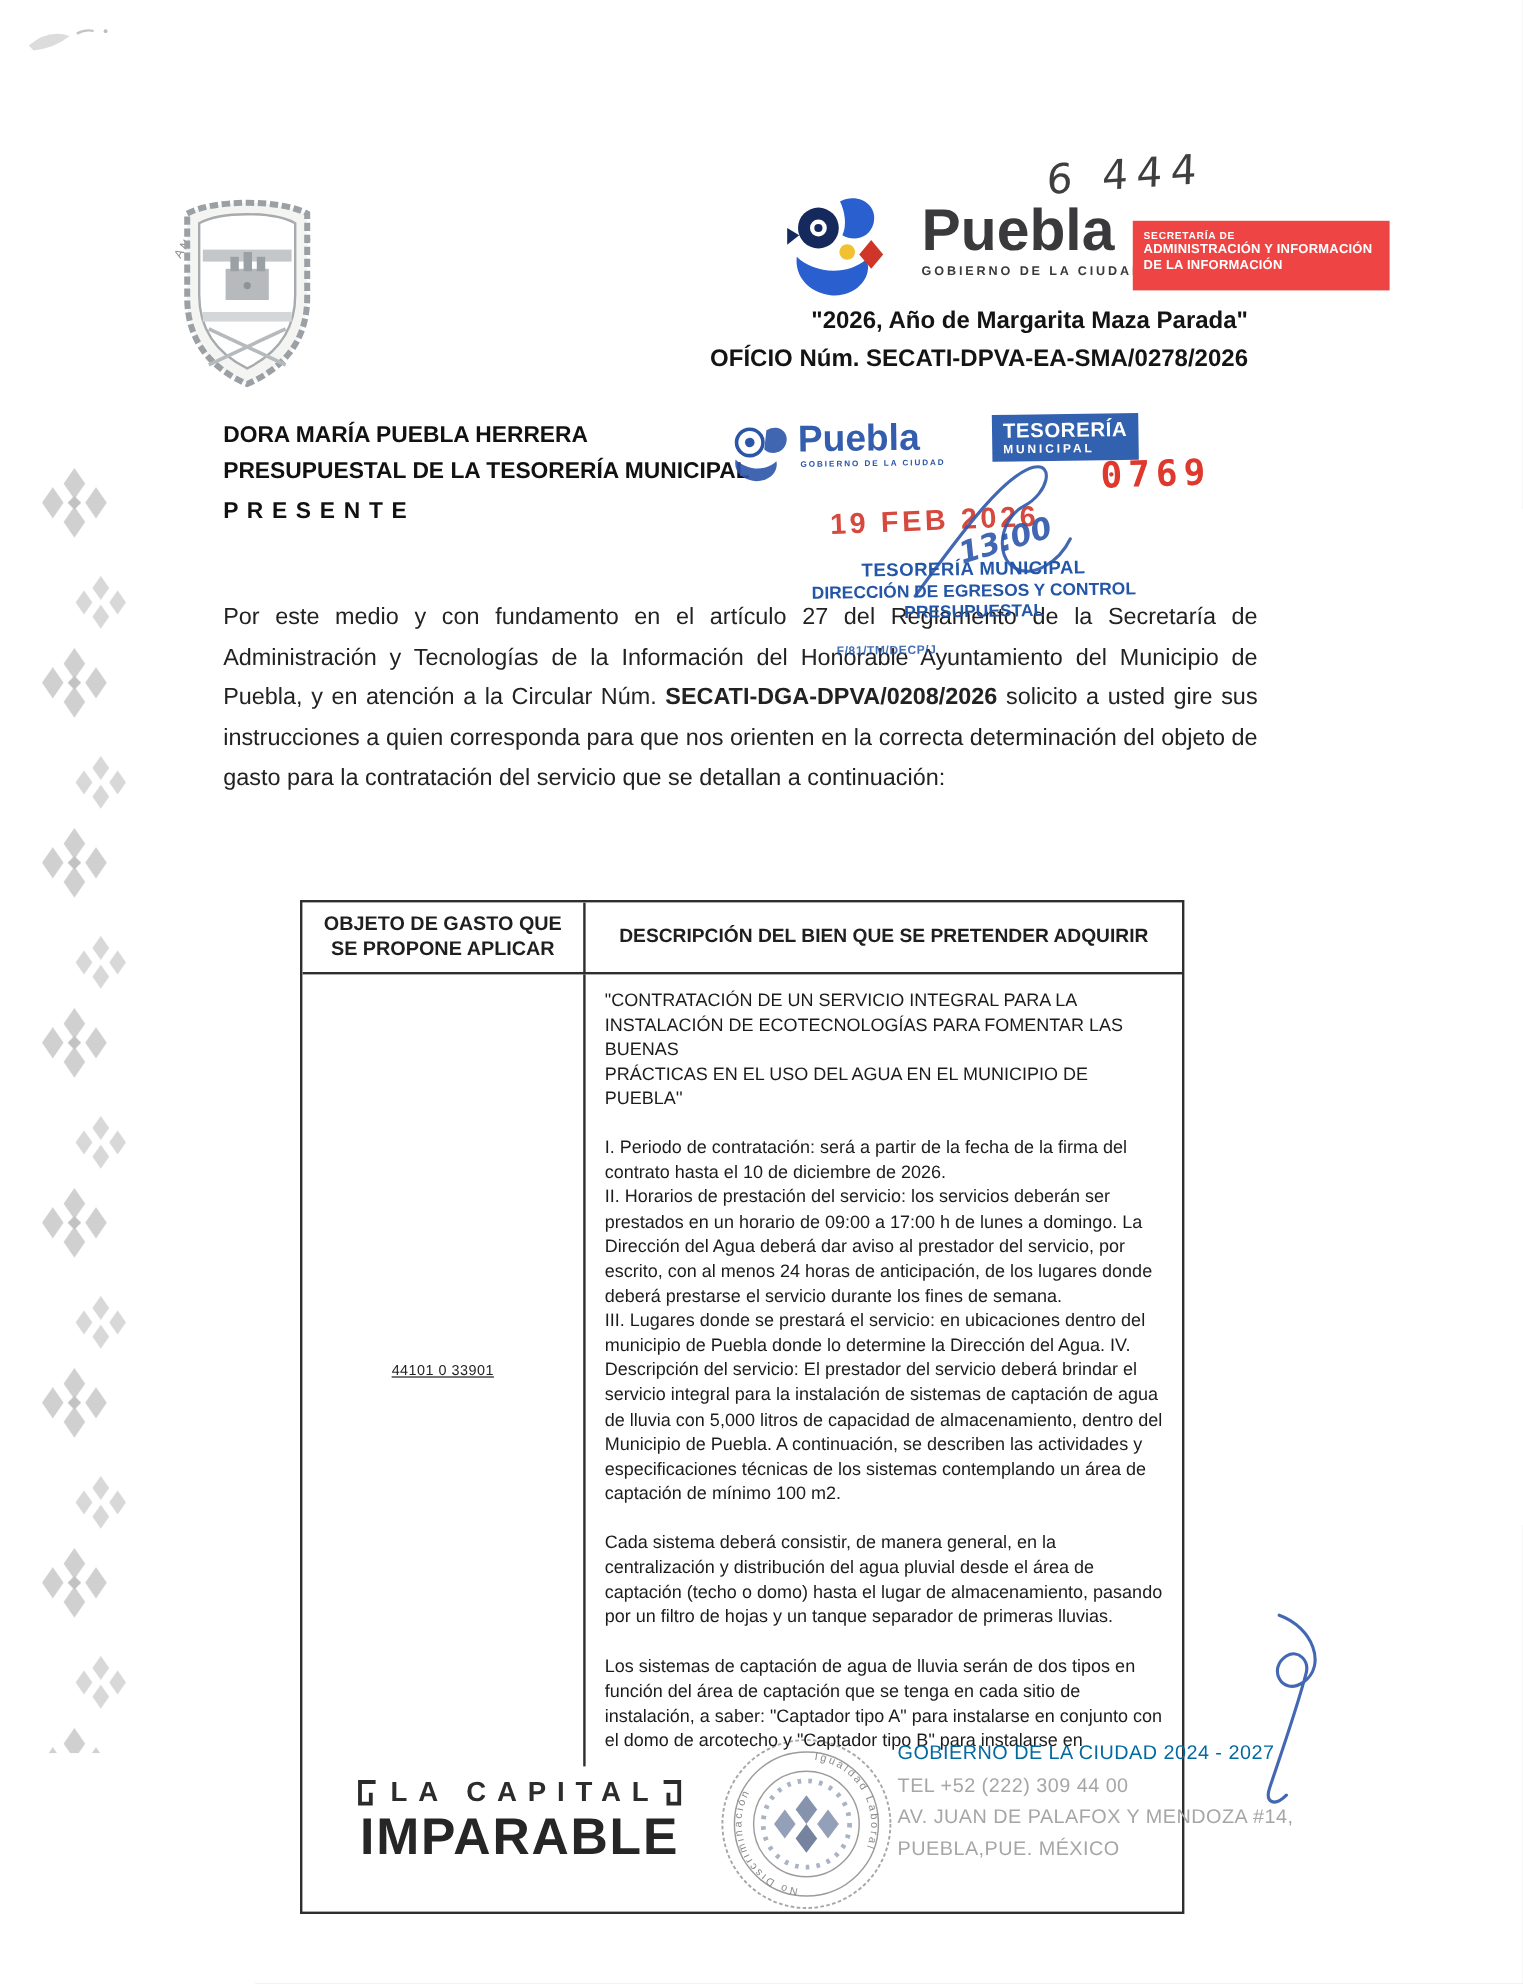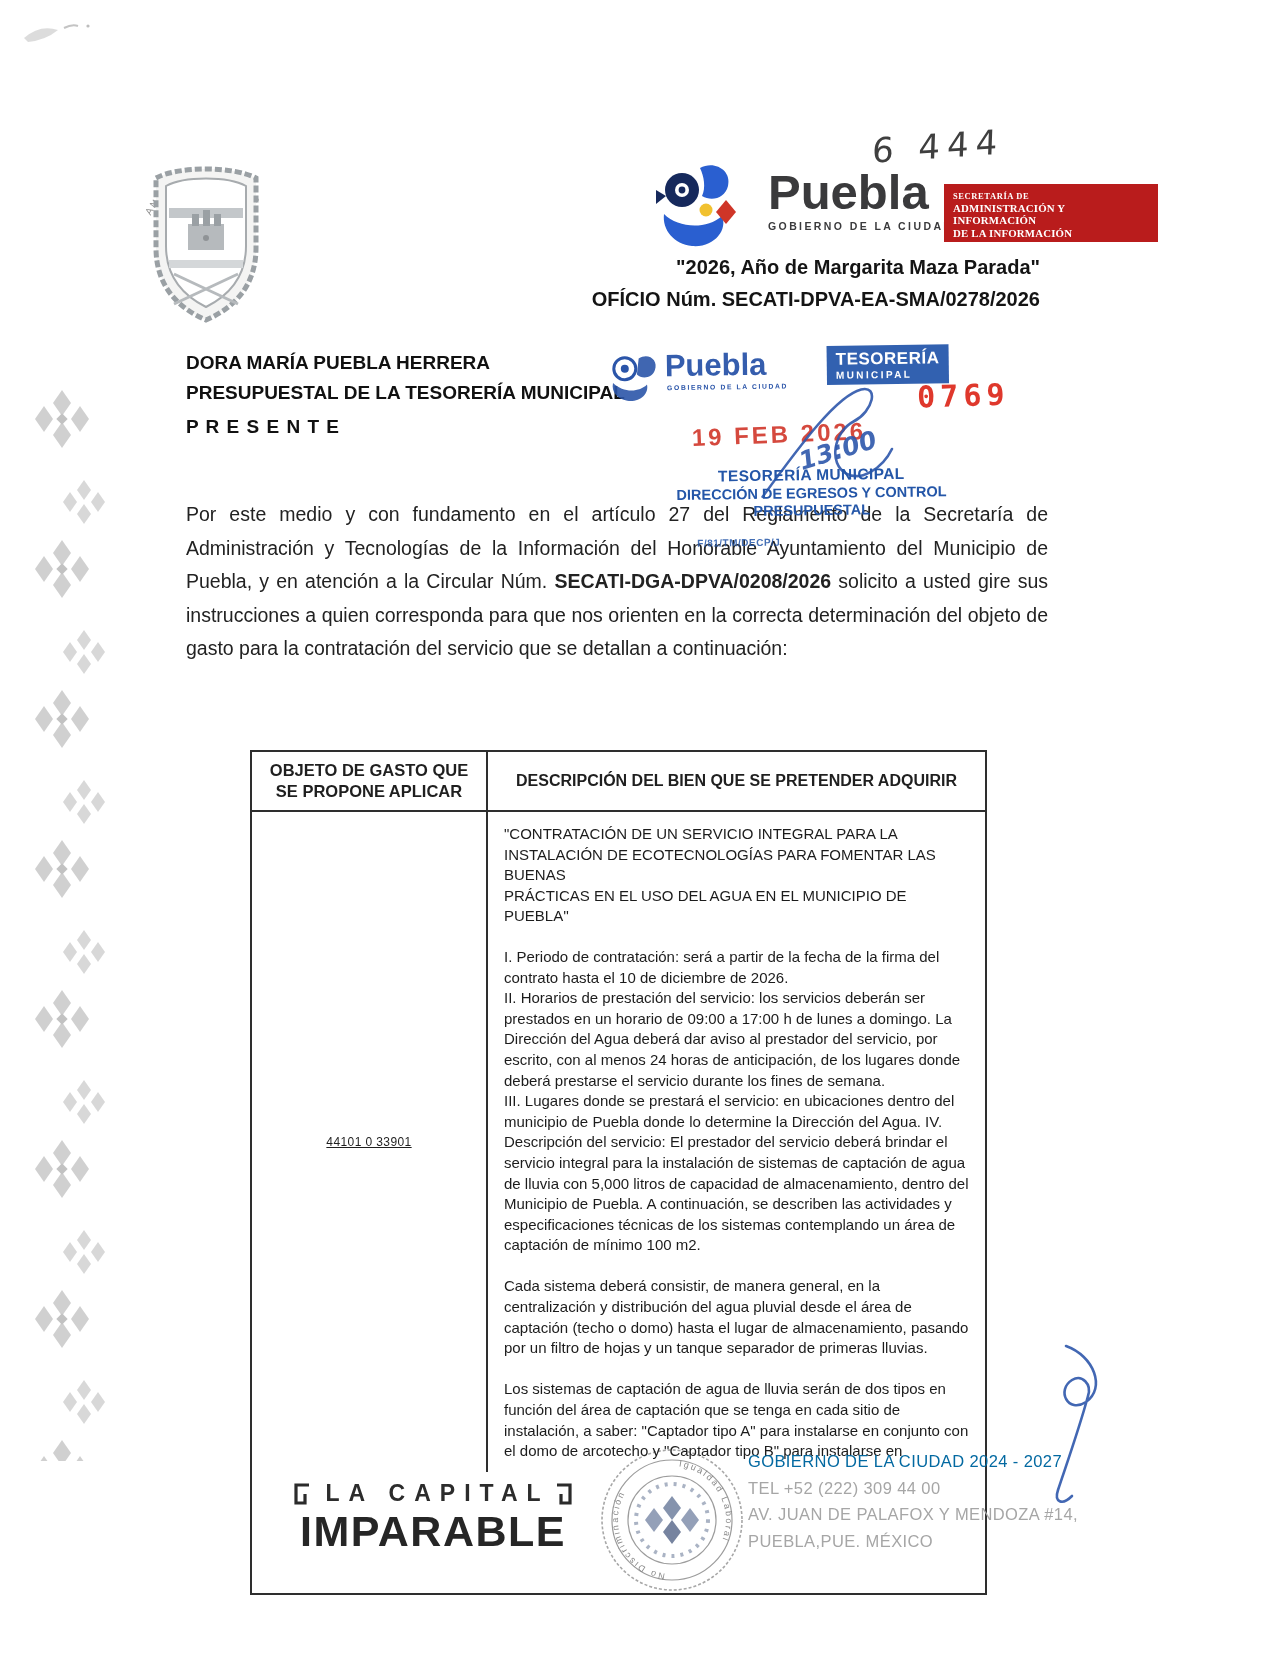--- a/index.html
+++ b/index.html
@@ -7,21 +7,21 @@
     position:relative; width:1269px; height:1653px; margin:0 auto;
     background:#ffffff; overflow:hidden;
     font-family:"Liberation Sans", sans-serif; color:#1f1f1f;
   }
   .abs{position:absolute;}
   .preline{white-space:pre-line;}
 
   
   .wordmark{font-size:49px;font-weight:800;color:#3a3a3c;line-height:1;}
   .wordmark-sub{font-size:10.5px;font-weight:700;letter-spacing:2.4px;color:#3a3a3c;margin-top:3px;}
-  .banner{left:944px;top:184px;width:196px;height:44px;background:#b91c1c;color:#fff;padding:7px 9px;font-family:Liberation Serif, serif;}
+  .banner{left:944px;top:184px;width:196px;height:44px;background:#ef4444;color:#fff;padding:7px 9px;}
   .banner .b1{font-size:8.5px;font-weight:600;letter-spacing:.6px;}
   .banner .b2,.banner .b3{font-size:10.8px;font-weight:700;letter-spacing:.2px;margin-top:1px;}
   .year-legend{left:540px;top:256px;width:500px;text-align:right;font-weight:700;font-size:20px;color:#141414;}
   .oficio-num{left:540px;top:288px;width:500px;text-align:right;font-weight:700;font-size:20px;color:#141414;}
 
   
   .addressee{left:186px;top:348px;font-weight:700;font-size:19px;line-height:29.5px;color:#111;}
   .addressee .sal{margin-top:5px;letter-spacing:1px;}
 
   
@@ -56,21 +56,21 @@
   .gtable .hc2{flex:1;display:flex;align-items:center;justify-content:center;text-align:center;
       font-weight:700;font-size:16px;padding:6px 10px;box-sizing:border-box;}
   .gtable .brow{display:flex;height:660px;}
   .gtable .bc1{width:236px;border-right:2.5px solid #2e2e2e;display:flex;align-items:center;
       justify-content:center;font-size:12px;letter-spacing:.4px;box-sizing:border-box;text-decoration:underline;}
   .gtable .bc2{flex:1;padding:12px 16px 0;font-size:15px;line-height:20.6px;color:#1c1c1c;box-sizing:border-box;}
   .gtable .desc-body{margin-top:20px;}
 
   
   .cap-wrap{left:292px;top:1480px;width:282px;text-align:center;color:#2c2c2c;z-index:3;}
-  .cap-row{display:flex;align-items:center;justify-content:space-between;gap:0;}
+  .cap-row{display:flex;align-items:center;justify-content:center;gap:0;}
   .cap-txt{font-size:23px;font-weight:700;letter-spacing:9px;padding-left:9px;}
   .imparable{font-size:43px;font-weight:800;letter-spacing:1.5px;margin-top:0px;color:#262626;}
   .contact{left:748px;top:1448px;font-size:16.5px;line-height:26.5px;color:#a6a6a6;letter-spacing:.4px;z-index:3;}
   .contact .faint{color:#0369a1;}
   .z1{z-index:1;} .z4{z-index:4;}
 </style>
 </head>
 <body>
 
 <div class="page">

